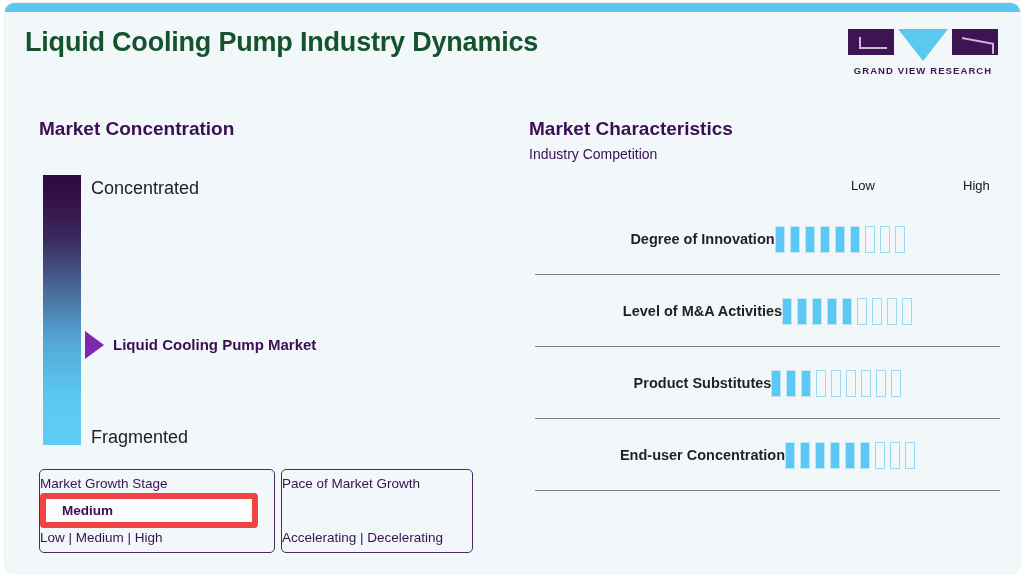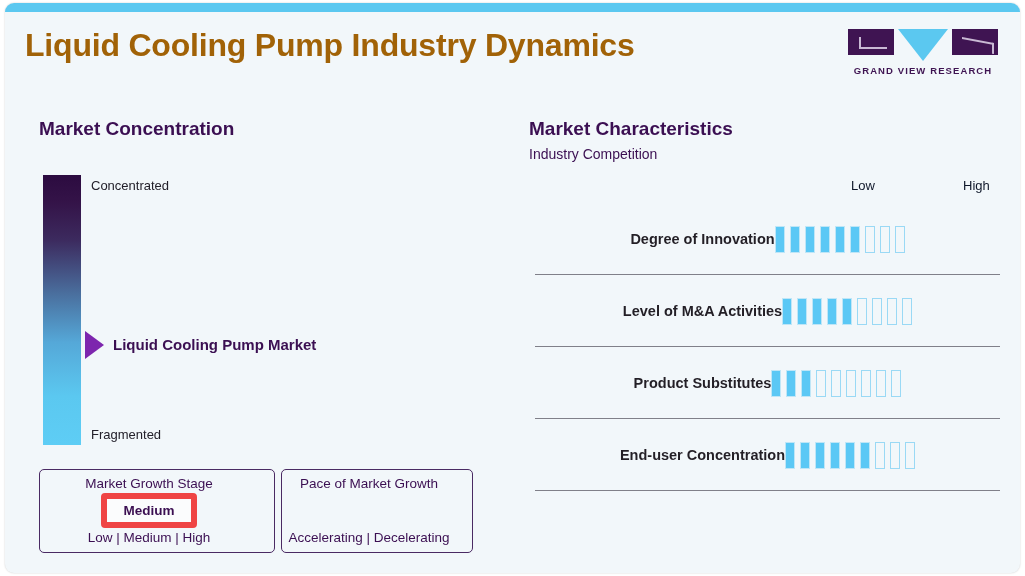--- a/index.html
+++ b/index.html
@@ -30,23 +30,23 @@
     width: 100%;
     height: 9px;
     background: #5bc8f0;
   }
 
   
   .page-title {
     position: absolute;
     left: 20px;
     top: 24px;
-    font-size: 32px;
-    font-weight: bold;
-    color: #a16207;
+    font-size: 27px;
+    font-weight: bold;
+    color: #14532d;
     letter-spacing: -0.2px;
   }
   .logo {
     position: absolute;
     right: 22px;
     top: 26px;
     width: 150px;
   }
   .logo-marks {
     display: flex;
@@ -118,21 +118,21 @@
     position: absolute;
     left: 38px;
     top: 172px;
     width: 38px;
     height: 270px;
     background: linear-gradient(to bottom, #2c0b40 0%, #341348 10%, #3c2a5e 24%, #4a6f9e 44%, #55a8d8 62%, #5bc8f0 82%, #5ecdf5 100%);
   }
   .gradient-label {
     position: absolute;
     left: 86px;
-    font-size: 13px;
+    font-size: 18px;
     color: #23202a;
   }
   #label-concentrated { top: 175px; }
   #label-fragmented { top: 424px; }
 
   .marker {
     position: absolute;
     left: 80px;
     top: 328px;
     width: 0; height: 0;
@@ -152,21 +152,20 @@
   
   .stat-box {
     position: absolute;
     top: 466px;
     height: 84px;
     border: 1px solid #4a2a63;
     border-radius: 5px;
     background: transparent;
     display: flex;
     flex-direction: column;
-    align-items: center;
     justify-content: space-between;
     padding: 6px 16px 7px 0;
     box-sizing: border-box;
   }
   #growth-stage-box { left: 34px; width: 236px; }
   #growth-pace-box  { left: 276px; width: 192px; }
   .stat-title {
     font-size: 13.5px;
     color: #3b0f52;
   }

